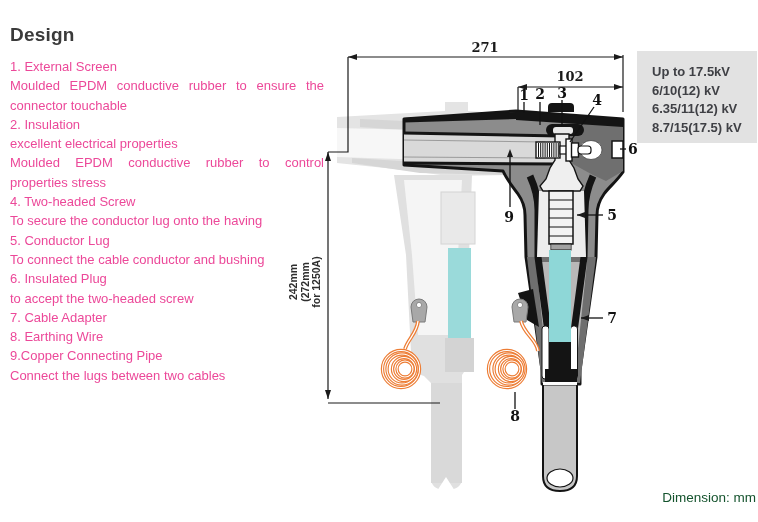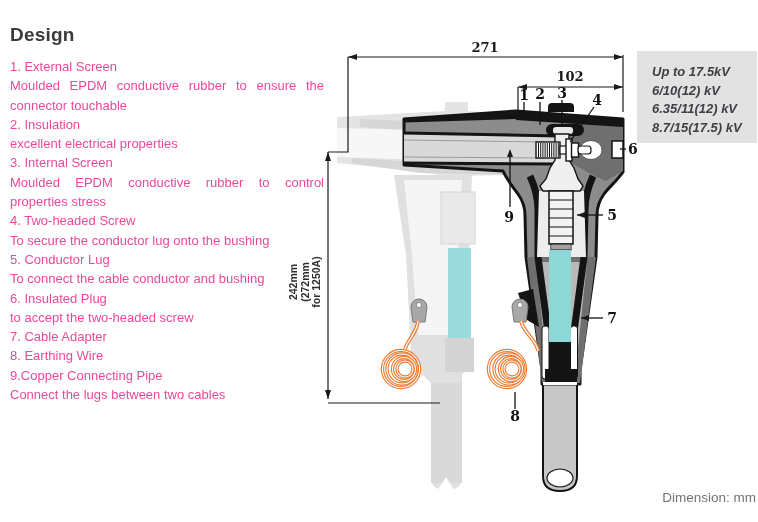--- a/index.html
+++ b/index.html
@@ -7,24 +7,24 @@
         font-family:"Liberation Sans",sans-serif;}
   
   .design-text{position:absolute;left:10px;top:24px;width:314px;}
   .design-text h1{margin:0 0 11px 0;font-size:19px;font-weight:bold;color:#3a3a3a;letter-spacing:.2px;}
   .design-list{font-size:13px;color:#ec4899;}
   .design-list div{line-height:19.3px;height:19.3px;white-space:nowrap;}
   .design-list div.justified{white-space:normal;text-align:justify;-moz-text-align-last:justify;text-align-last:justify;}
   
   .kv-box{position:absolute;left:637px;top:51px;width:120px;height:92px;background:var(--kvbg,#e2e2e2);
           box-sizing:border-box;padding:12px 6px 0 15px;}
-  .kv-box div{font-size:13px;font-weight:bold;color:#3f4045;line-height:18.5px;white-space:nowrap;font-style:italic;}
+  .kv-box div{font-size:13px;font-weight:bold;color:#3f4045;line-height:18.5px;white-space:nowrap;}
   
   .dim-note{position:absolute;left:600px;top:490px;width:156px;text-align:right;
-            font-size:13.5px;color:#737373;}
+            font-size:13.5px;color:#14532d;}
   
   .diagram{position:absolute;left:0;top:0;width:758px;height:522px;}
   .dim-label{font:bold 13px "DejaVu Serif",serif;fill:#1a1a1a;}
   .callout-label{font:bold 14px "DejaVu Serif",serif;fill:#111111;}
   .vdim{font:bold 10.5px "Liberation Sans",sans-serif;fill:#2e2e2e;}
   .dimline{stroke:#1a1a1a;stroke-width:1.2;fill:none;}
   .leader{stroke:#111111;stroke-width:1.3;fill:none;}
   .arrow{fill:#1a1a1a;stroke:none;}
   .f-cyan{fill:var(--cyan,#8ed7d7);}
   .f-ink{fill:var(--ink,#141414);}
@@ -40,25 +40,24 @@
 <div class="page">
 
   <section class="design-text">
     <h1>Design</h1>
     <div class="design-list" id="design-list">
         <div>1. External Screen</div>
         <div class="justified">Moulded  EPDM  conductive  rubber  to  ensure  the</div>
         <div>connector touchable</div>
         <div>2. Insulation</div>
         <div>excellent electrical properties</div>
-        <div>3. Internal Screen</div>
         <div class="justified">Moulded  EPDM  conductive  rubber  to  control</div>
         <div>properties stress</div>
         <div>4. Two-headed Screw</div>
-        <div>To secure the conductor lug onto the bushing</div>
+        <div>To secure the conductor lug onto the having</div>
         <div>5. Conductor Lug</div>
         <div>To connect the cable conductor and bushing</div>
         <div>6. Insulated Plug</div>
         <div>to accept the two-headed screw</div>
         <div>7. Cable Adapter</div>
         <div>8. Earthing Wire</div>
         <div>9.Copper Connecting Pipe</div>
         <div>Connect the lugs between two cables</div>
       </div>
   </section>

